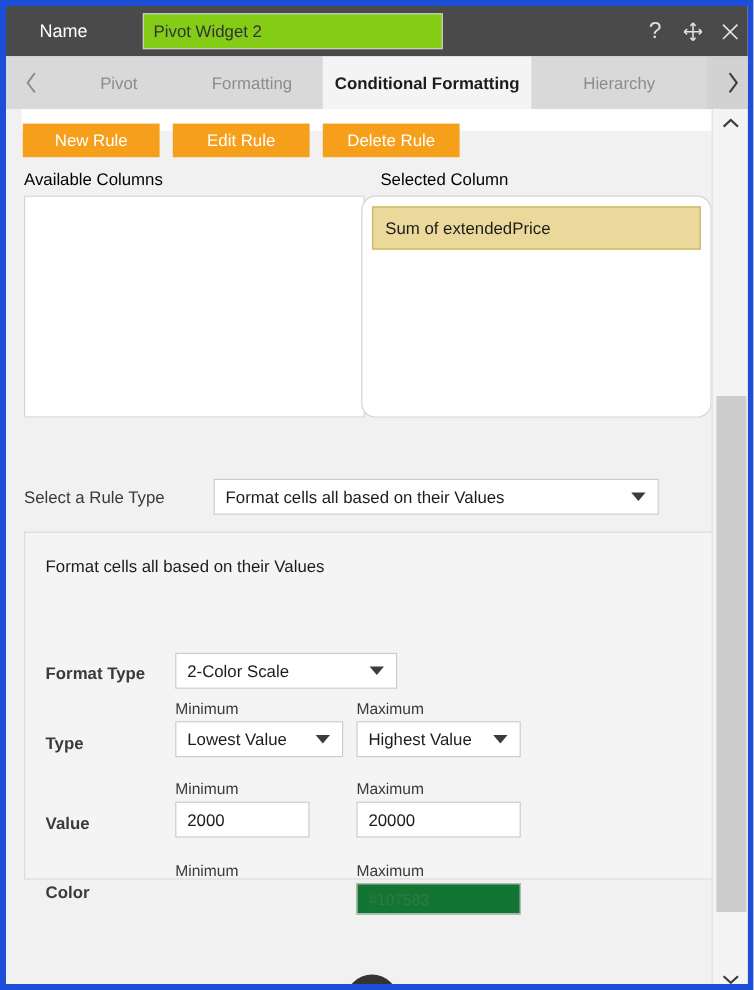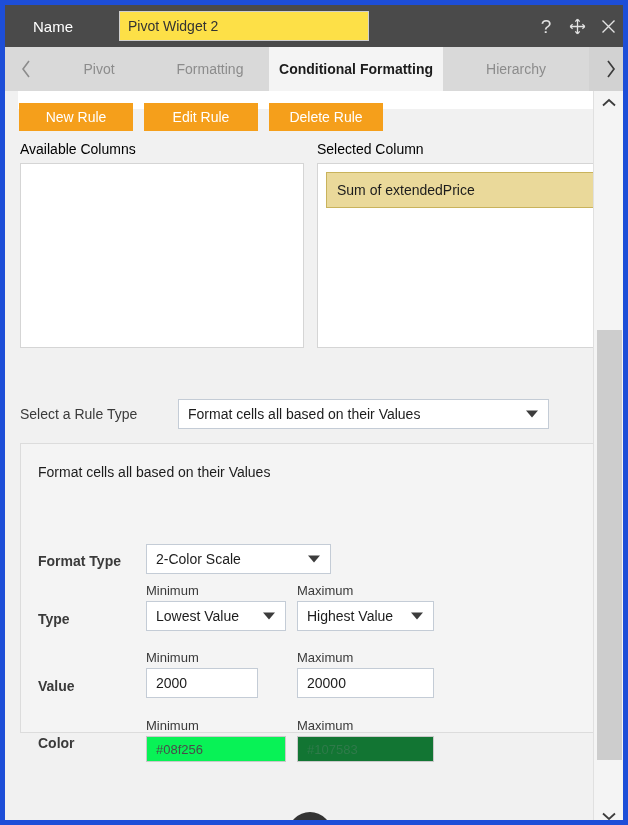--- a/index.html
+++ b/index.html
@@ -23,21 +23,21 @@
     width: 626px; height: 42px;
     background: #4a4a4a;
     display: flex; align-items: center;
   }
   #title-name-label {
     color: #ffffff; font-size: 15px;
     margin-left: 28px; width: 86px;
   }
   #title-name-input {
     width: 250px; height: 30px;
-    background: #fde047;
+    background: #84cc16;
     border: 1px solid #cfcfcf;
     font-family: "Liberation Sans", sans-serif;
     font-size: 14px; color: #333333;
     padding: 0 8px;
     outline: none;
   }
   #title-actions {
     margin-left: auto; margin-right: 12px;
     display: flex; align-items: center; gap: 9px;
   }
@@ -111,21 +111,21 @@
     position: absolute;
   }
   #available-label { left: 15px; top: 0; }
   #selected-label  { left: 312px; top: 0; }
   .listbox {
     position: absolute; top: 22px;
     height: 185px; background: #ffffff;
     border: 1px solid #d5d5d5;
   }
   #available-listbox { left: 15px; width: 284px; }
-  #selected-listbox  { left: 312px; width: 292px; }
+  #selected-listbox  { left: 296px; width: 292px; border-radius: 12px; }
   .list-item-selected {
     margin: 8px; height: 36px;
     background: #ead99a;
     border: 1px solid #c9b35c;
     display: flex; align-items: center;
     padding-left: 10px;
     font-size: 14px; color: #1c1c1c;
     cursor: pointer;
   }
 
@@ -346,21 +346,20 @@
 
       <div class="row-label" id="value-label">Value</div>
       <div class="minmax-label" id="value-min-label">Minimum</div>
       <div class="minmax-label" id="value-max-label">Maximum</div>
       <input class="text-input" id="value-min-input" type="text" value="2000" style="">
       <input class="text-input" id="value-max-input" type="text" value="20000" style="">
 
       <div class="row-label" id="color-label">Color</div>
       <div class="minmax-label" id="color-min-label">Minimum</div>
       <div class="minmax-label" id="color-max-label">Maximum</div>
-      <div class="color-swatch" id="color-min-swatch" style="background: rgb(8, 242, 86); color: rgb(74, 74, 74);">#08f256</div>
       <div class="color-swatch" id="color-max-swatch" style="background: rgb(18, 117, 51); color: rgb(47, 122, 74);">#107583</div>
     </div>
 
     <div id="confirm-check">
       <span>
         <svg width="24" height="24" viewBox="0 0 24 24" fill="none" stroke="#ffffff" stroke-width="1.6">
           <path d="M5.5 12.3 L10 17 L18.5 7.6"></path>
         </svg>
       </span>
     </div>

